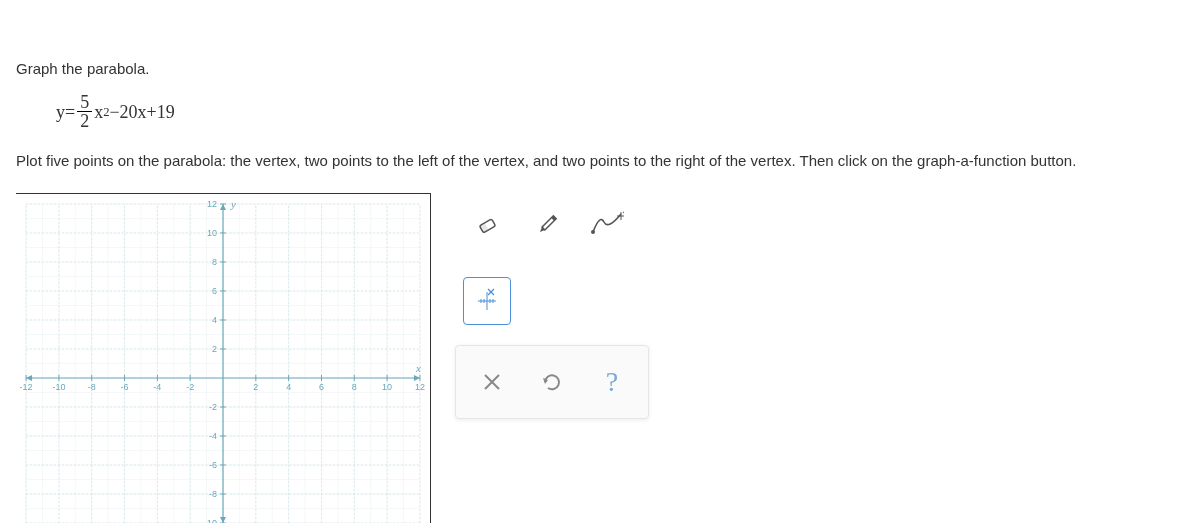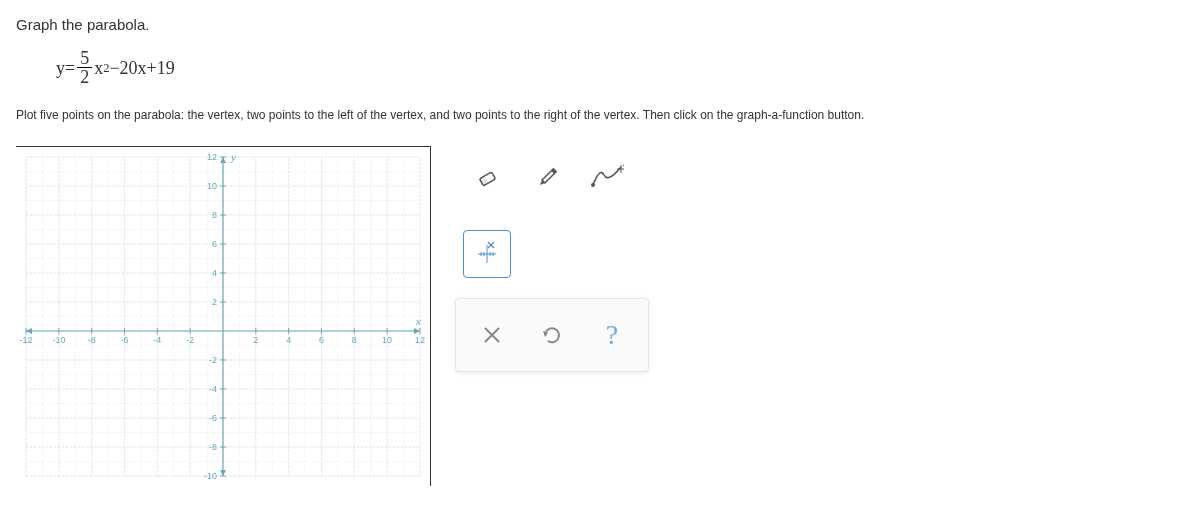--- a/index.html
+++ b/index.html
@@ -5,40 +5,41 @@
     * { margin: 0; padding: 0; box-sizing: border-box; }
     body {
       font-family: 'Segoe UI', Arial, sans-serif;
       background: #fff;
       padding: 16px;
       color: #333;
     }
     .problem-text {
       font-size: 15px;
       margin-bottom: 16px;
+      margin-top: 44px;
     }
     .equation-block {
       margin: 12px 0 20px 40px;
       font-family: 'Times New Roman', serif;
       font-size: 18px;
       display: flex;
       align-items: center;
     }
     .equation-block .frac {
       display: inline-flex;
       flex-direction: column;
       align-items: center;
       margin: 0 2px;
       vertical-align: middle;
     }
     .equation-block .frac .num { border-bottom: 1px solid #000; padding: 0 3px; line-height: 1; }
     .equation-block .frac .den { padding: 0 3px; line-height: 1.1; }
     .equation-block sup { font-size: 0.7em; vertical-align: super; }
     .instructions {
-      font-size: 12px;
+      font-size: 15px;
       margin-bottom: 24px;
     }
     .work-area {
       display: flex;
       gap: 24px;
       align-items: flex-start;
       margin-top: 8px;
     }
     .graph-panel {
       width: 415px;

